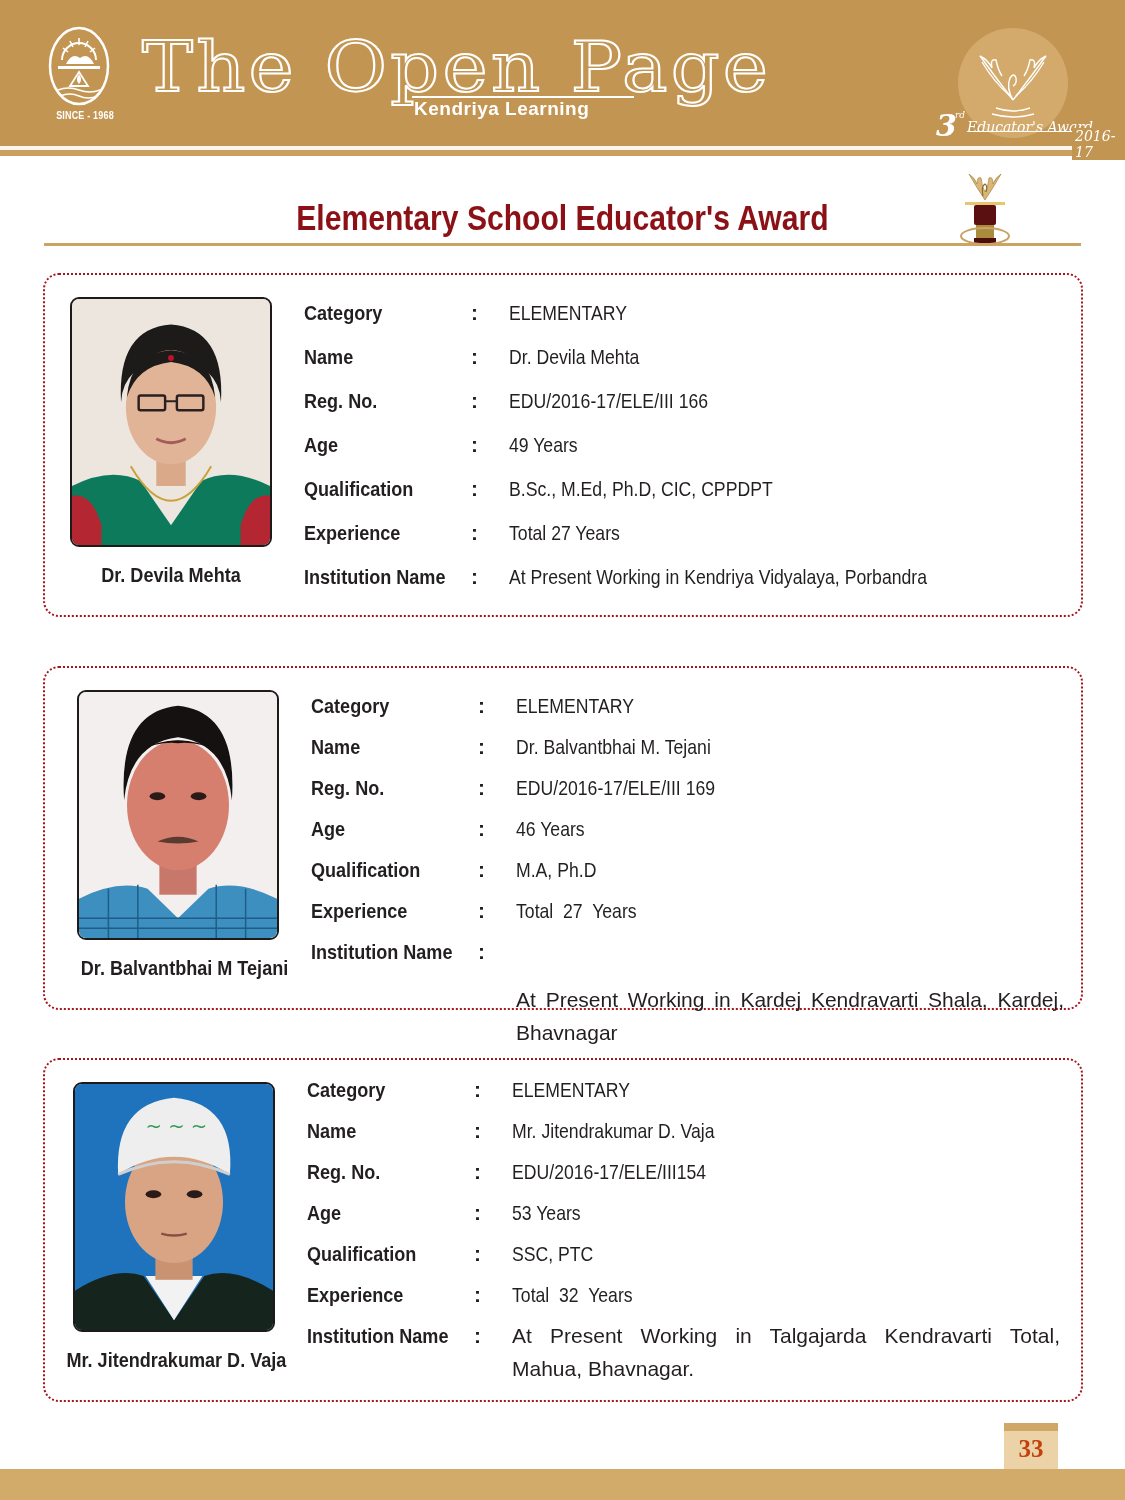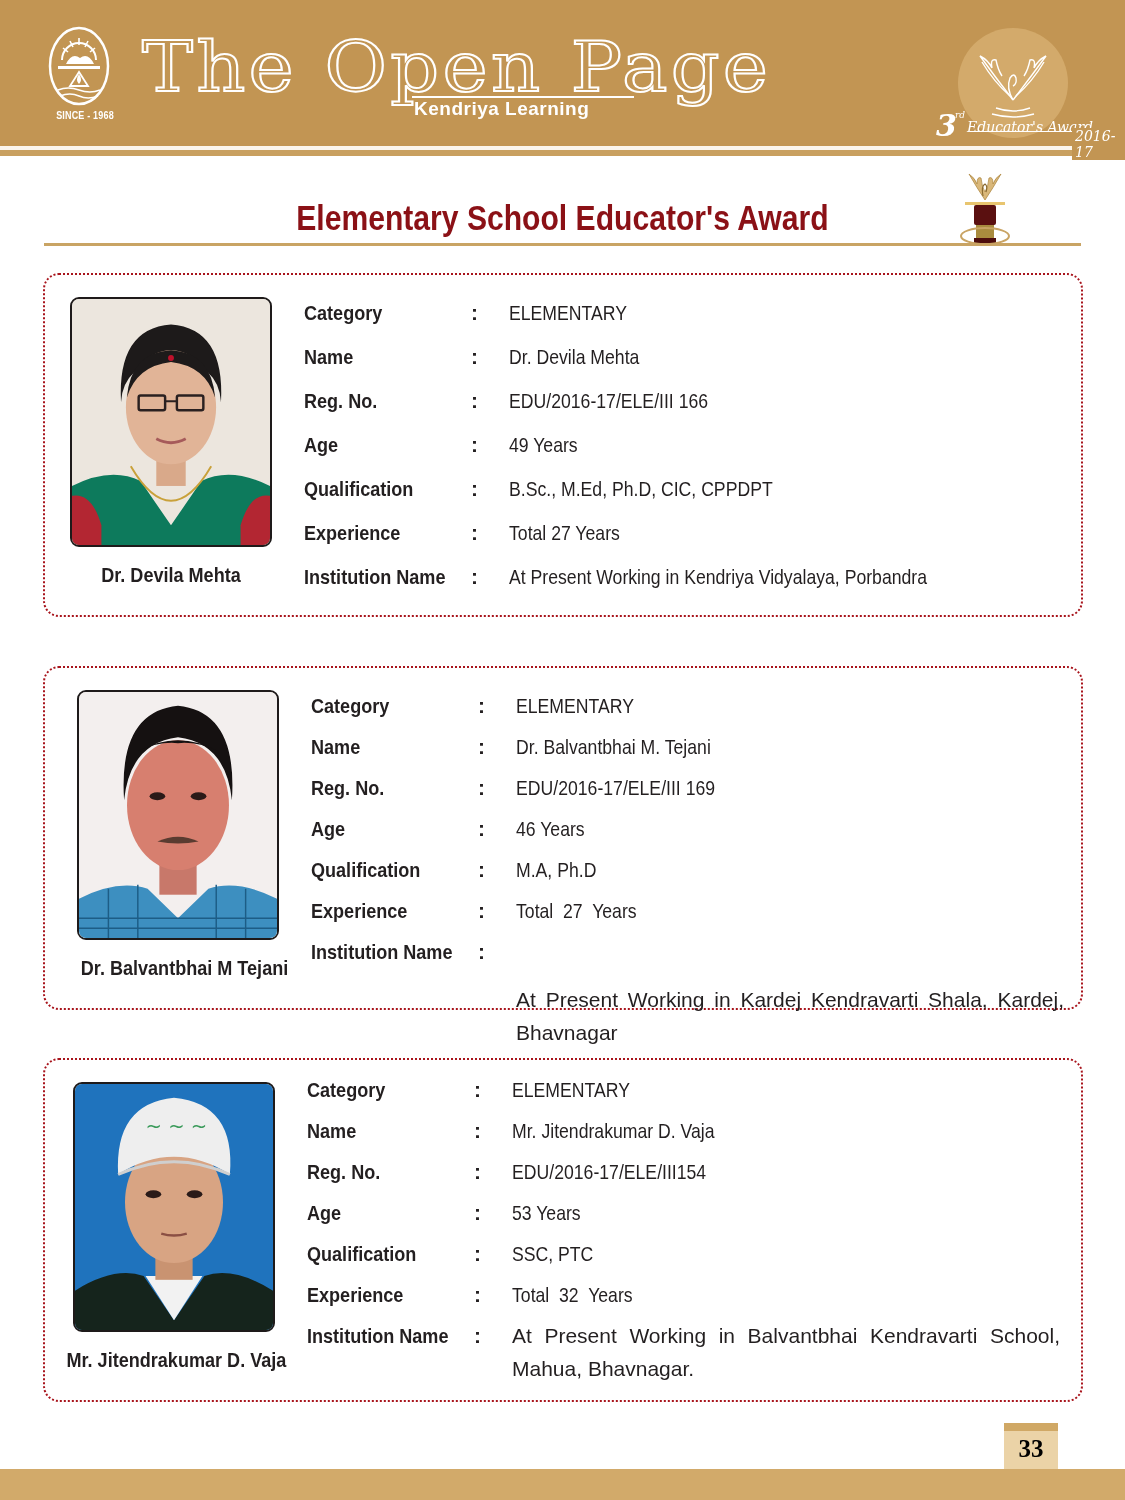--- a/index.html
+++ b/index.html
@@ -95,21 +95,21 @@
       font: 21px/33px "Liberation Sans", sans-serif; color: #231f20;
     }
 
     
     .page-tab {
       position: absolute; left: 1004px; top: 1423px; width: 54px; height: 46px; background: #ebd3a7;
       border-top: 8px solid #d0a865;
     }
     .page-num {
       position: absolute; left: 0; top: 4px; width: 100%; text-align: center;
-      font: bold 25px "Liberation Serif", serif; color: #000000;
+      font: bold 25px "Liberation Serif", serif; color: #c2410c;
     }
     .footer-band { position: absolute; left: 0; top: 1469px; width: 1125px; height: 31px; background: #d2aa6a; }
   </style>
 </head>
 <body>
 
 <div class="header"></div>
 <div class="header-rule-white"></div>
 <div class="header-rule-gold"></div>
 
@@ -332,21 +332,21 @@
       <span class="val" style="left:205px;">SSC, PTC</span>
     </div>
     <div class="row" style="top:205px;">
       <span class="lbl">Experience</span>
       <span class="colon" style="left:167px;">:</span>
       <span class="val" style="left:205px; white-space:pre;">Total  32  Years</span>
     </div>
     <div class="row" style="top:246px;">
       <span class="lbl">Institution Name</span>
       <span class="colon" style="left:167px;">:</span>
-      <span class="val-wrap" style="left:205px; width:548px; top:-5px;">At Present Working in Balvantbhai Kendravarti School, Mahua, Bhavnagar.</span>
+      <span class="val-wrap" style="left:205px; width:548px; top:-5px;">At Present Working in Talgajarda Kendravarti Total, Mahua, Bhavnagar.</span>
     </div>
   </div>
 </div>
 
 <div class="page-tab">
   <div class="page-num">33</div>
 </div>
 <div class="footer-band"></div>
 
 </body></html>

